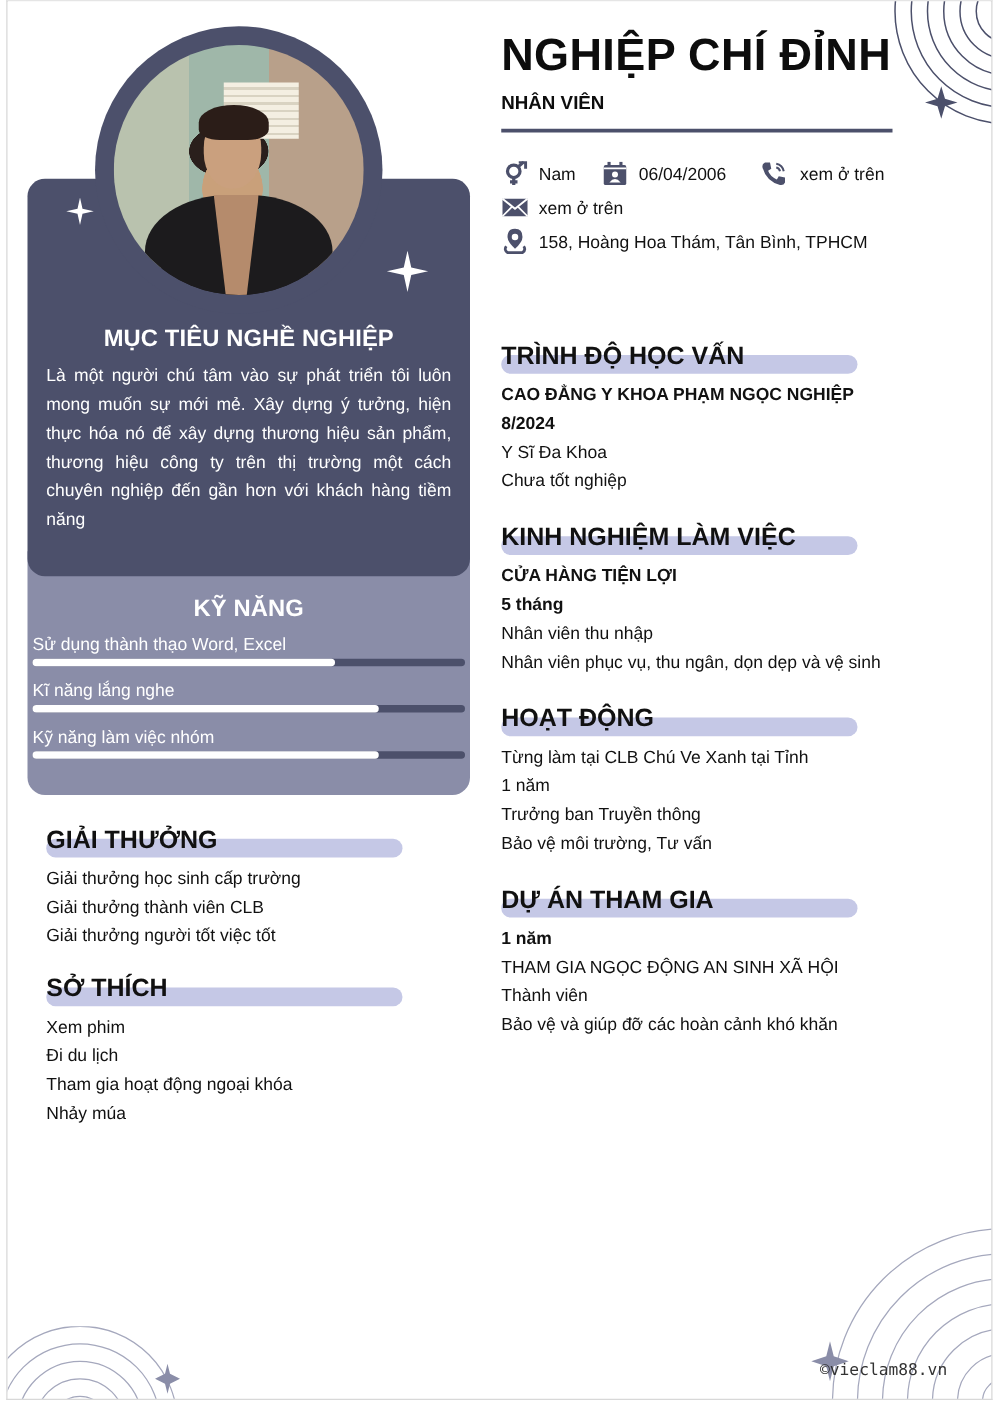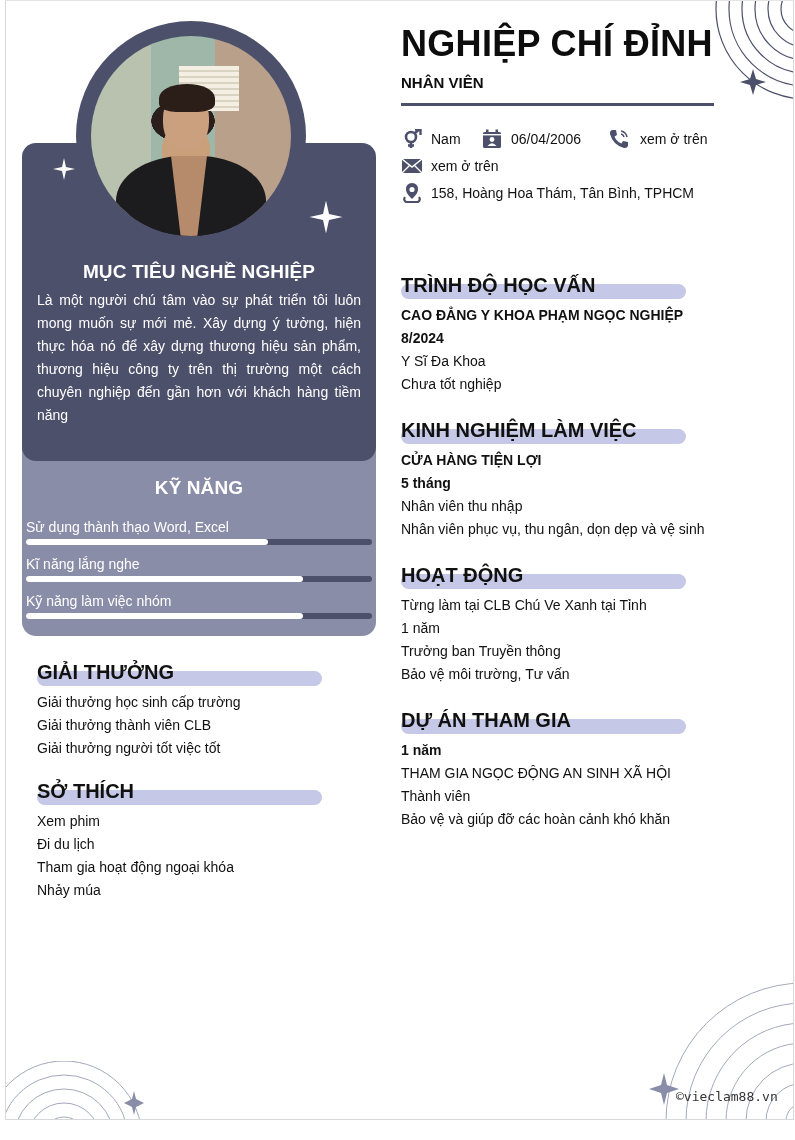--- a/index.html
+++ b/index.html
@@ -47,21 +47,21 @@
   .line { font-size: 14px; line-height: 23px; color: #111; white-space: nowrap; }
   .line.bold { font-weight: bold; }
 
   
   .name { position: absolute; left: 395px; top: 22px; font-size: 36px; font-weight: bold; color: #0d0d0d; letter-spacing: 0.3px; white-space: nowrap; }
   .role { position: absolute; left: 395px; top: 73px; font-size: 15px; font-weight: bold; color: #0d0d0d; }
   .rule { position: absolute; left: 395px; top: 102px; width: 313px; height: 3px; background: #4c506b; }
 
   .info { position: absolute; font-size: 14px; color: #111; display: flex; align-items: center; white-space: nowrap; }
   .info .ic { width: 22px; height: 22px; display: inline-flex; align-items: center; justify-content: center; margin-right: 8px; }
-  .watermark { position: absolute; left: 670px; top: 1088px; font-family: "DejaVu Sans Mono", monospace; font-size: 13px; color: #333; }
+  .watermark { position: absolute; left: 650px; top: 1088px; font-family: "DejaVu Sans Mono", monospace; font-size: 13px; color: #333; }
 </style>
 </head>
 <body>
 
 <div class="page">
 
   <svg class="deco" style="left:700px;top:-2px;" width="92" height="112" viewBox="0 0 92 112">
     <g fill="none" stroke="#4c506b" stroke-width="1.2">
       <circle cx="100" cy="10" r="12"></circle>
       <circle cx="100" cy="10" r="25"></circle>
@@ -115,21 +115,21 @@
     <div class="face"></div>
     <div class="hair"></div>
   </div>
 
   <div class="objective" style="z-index:2;">
     <div class="section-title-center">MỤC TIÊU NGHỀ NGHIỆP</div>
     <p>Là một người chú tâm vào sự phát triển tôi luôn mong muốn sự mới mẻ. Xây dựng ý tưởng, hiện thực hóa nó để xây dựng thương hiệu sản phẩm, thương hiệu công ty trên thị trường một cách chuyên nghiệp đến gần hơn với khách hàng tiềm năng</p>
   </div>
 
   <div class="skills">
-    <div class="section-title-center" style="margin-bottom:18px;">KỸ NĂNG</div>
+    <div class="section-title-center" style="margin-bottom:6px;">KỸ NĂNG</div>
     <div class="skill">
       <div class="skill-label">Sử dụng thành thạo Word, Excel</div>
       <div class="bar">
           <div class="bar-fill" style="width:70%;"></div>
         </div>
     </div>
     <div class="skill">
       <div class="skill-label">Kĩ năng lắng nghe</div>
       <div class="bar">
           <div class="bar-fill" style="width:80%;"></div>

